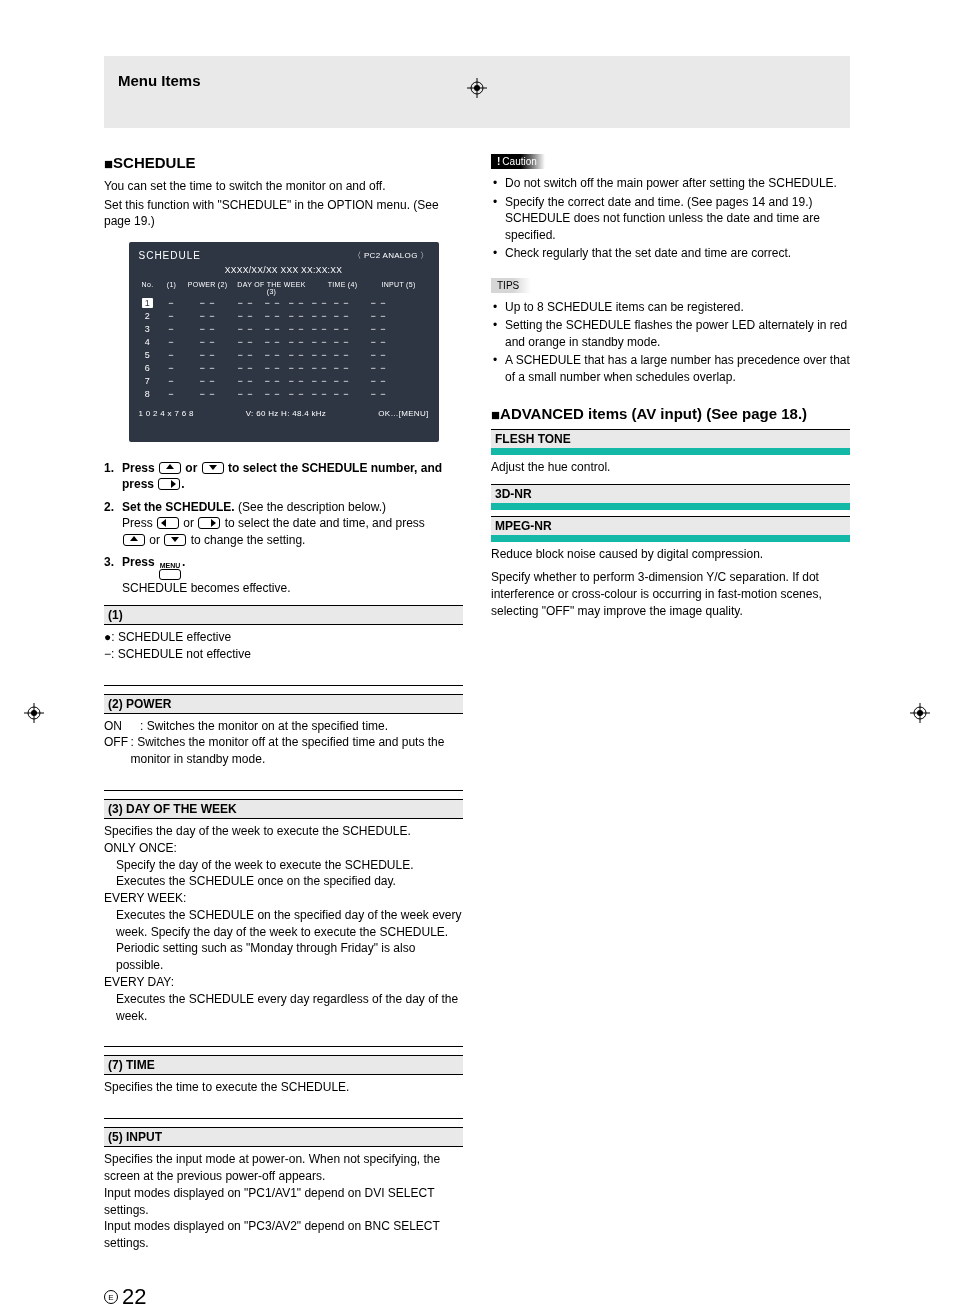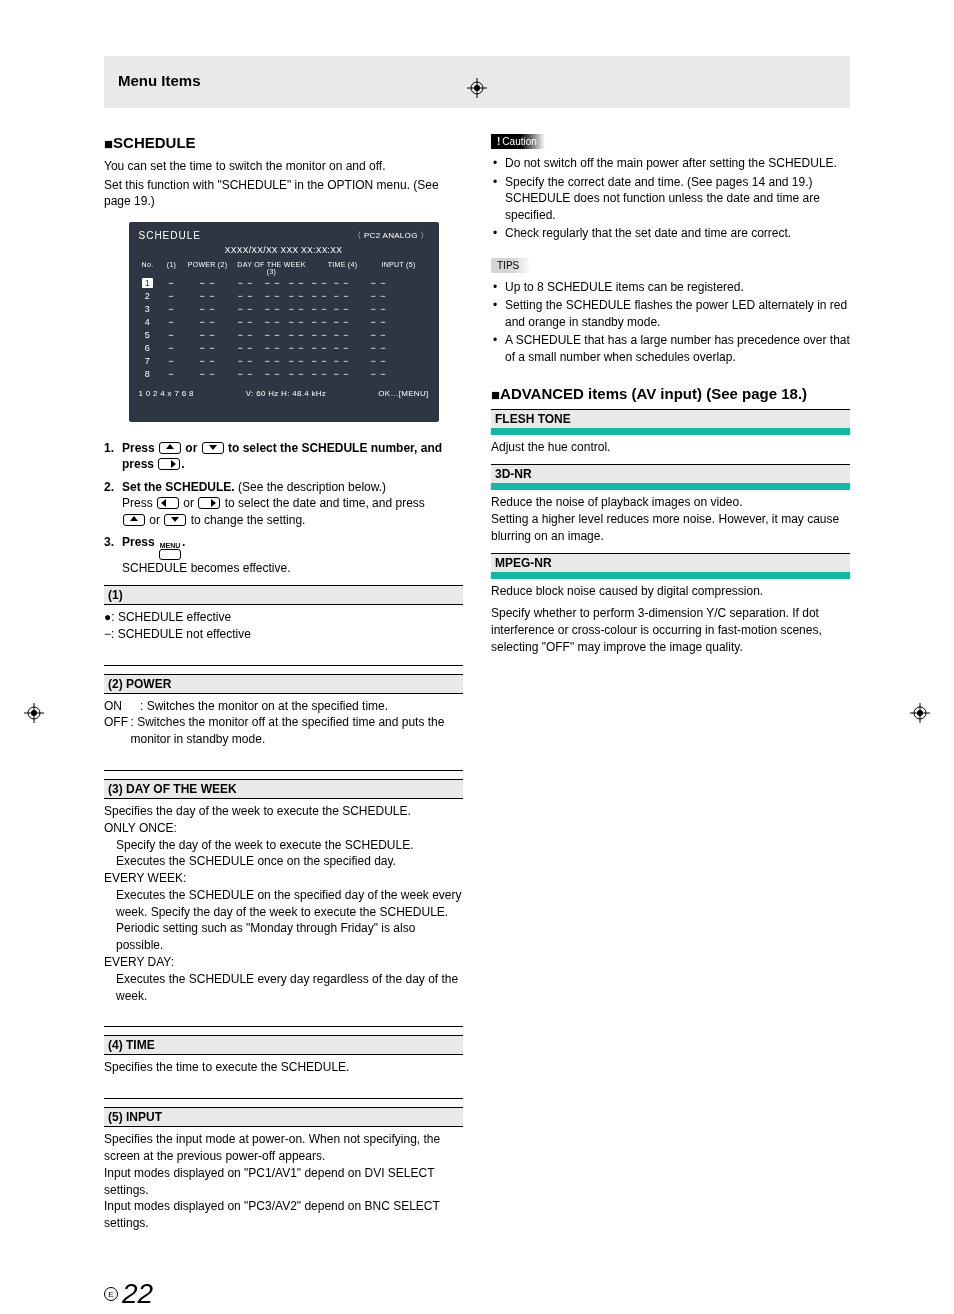--- a/index.html
+++ b/index.html
@@ -5,21 +5,21 @@
   * { box-sizing: border-box; margin: 0; padding: 0; }
   body { font-family: Arial, Helvetica, sans-serif; font-size: 12px; color: #000; width: 954px; background: #fff; position: relative; }
   .page { width: 954px; height: 1314px; position: relative; padding: 0 50px; }
   .reg-top, .reg-bottom { position:absolute; left:50%; transform:translateX(-50%); }
   .reg-top { top:22px; }
   .reg-left { position:absolute; left:24px; top:50%; transform:translateY(-50%);}
   .reg-right{ position:absolute; right:24px; top:50%; transform:translateY(-50%);}
   .regmark { width:20px; height:20px; }
   .regmark svg { display:block; }
 
-  .header-band { background:#e9e9e9; height:52px; margin: 56px 54px 0 54px; padding:16px 0 0 14px; }
+  .header-band { background:#e9e9e9; height:72px; margin: 56px 54px 0 54px; padding:16px 0 0 14px; }
   .header-band h2 { font-size:15px; font-weight:bold; }
 
   .content { display:flex; gap:28px; padding: 26px 54px 0 54px; }
   .col { flex:1; min-width:0; }
 
   .sec-title { font-size:15px; font-weight:bold; margin-bottom:6px; }
   .sec-title .blk { display:inline-block; vertical-align:-1px; }
   p, li { font-size:12px; line-height:1.38; }
   .col p { margin-bottom:2px; }
 
@@ -65,21 +65,21 @@
   ul.bul li{ position:relative; padding-left:14px; margin-bottom:2px;}
   ul.bul li:before{ content:"•"; position:absolute; left:2px;}
 
   .adv-title { font-size:15px; font-weight:bold; margin:20px 0 4px 0;}
   .adv-title .blk{display:inline-block;vertical-align:-1px;}
   .adv-sub { background:#e9e9e9; font-weight:bold; font-size:12px; padding:2px 4px; border-top:1px solid #000; border-bottom:7px solid #14b8a6; margin-top:6px;}
   .adv-body { padding:4px 0 2px 0; font-size:12px; line-height:1.4;}
 
   .page-num { position:absolute; bottom:60px; left:104px; font-size:12px; display:flex; align-items:center; gap:4px;}
   .page-num .e { border:1px solid #000; border-radius:50%; width:14px; height:14px; display:flex; align-items:center; justify-content:center; font-size:8px;}
-  .page-num .num { font-size:28px;font-style:italic; }
+  .page-num .num { font-size:22px; }
 </style>
 </head>
 <body>
 
 <div class="page">
 
   <div class="reg-top regmark">
     <svg viewBox="0 0 20 20">
         <circle cx="10" cy="10" r="6" fill="none" stroke="#000"></circle>
         <circle cx="10" cy="10" r="3" fill="#000"></circle>
@@ -264,21 +264,21 @@
         <div>ONLY ONCE:</div>
         <div class="indent">Specify the day of the week to execute the SCHEDULE.</div>
         <div class="indent">Executes the SCHEDULE once on the specified day.</div>
         <div>EVERY WEEK:</div>
         <div class="indent">Executes the SCHEDULE on the specified day of the week every week. Specify the day of the week to execute the SCHEDULE.</div>
         <div class="indent">Periodic setting such as "Monday through Friday" is also possible.</div>
         <div>EVERY DAY:</div>
         <div class="indent">Executes the SCHEDULE every day regardless of the day of the week.</div>
       </div>
 
-      <div class="sub-head">(4) TIME</div>
+      <div class="sub-head">(7) TIME</div>
       <div class="sub-body">
         <div>Specifies the time to execute the SCHEDULE.</div>
       </div>
 
       <div class="sub-head">(5) INPUT</div>
       <div class="sub-body nobrd">
         <div>Specifies the input mode at power-on. When not specifying, the screen at the previous power-off appears.</div>
         <div>Input modes displayed on "PC1/AV1" depend on DVI SELECT settings.</div>
         <div>Input modes displayed on "PC3/AV2" depend on BNC SELECT settings.</div>
       </div>
@@ -298,24 +298,20 @@
         <li>Setting the SCHEDULE flashes the power LED alternately in red and orange in standby mode.</li>
         <li>A SCHEDULE that has a large number has precedence over that of a small number when schedules overlap.</li>
       </ul>
 
       <div class="adv-title"><span class="blk">■</span><span>ADVANCED items (AV input) (See page 18.)</span></div>
 
       <div class="adv-sub">FLESH TONE</div>
       <div class="adv-body">Adjust the hue control.</div>
 
       <div class="adv-sub">3D-NR</div>
-      <div class="adv-body">
-        <div>Reduce the noise of playback images on video.</div>
-        <div>Setting a higher level reduces more noise. However, it may cause blurring on an image.</div>
-      </div>
 
       <div class="adv-sub">MPEG-NR</div>
       <div class="adv-body">Reduce block noise caused by digital compression.</div>
 
       <div class="adv-body">Specify whether to perform 3-dimension Y/C separation. If dot interference or cross-colour is occurring in fast-motion scenes, selecting "OFF" may improve the image quality.</div>
     </div>
   </div>
 
   <div class="page-num">
     <span class="e">E</span>

